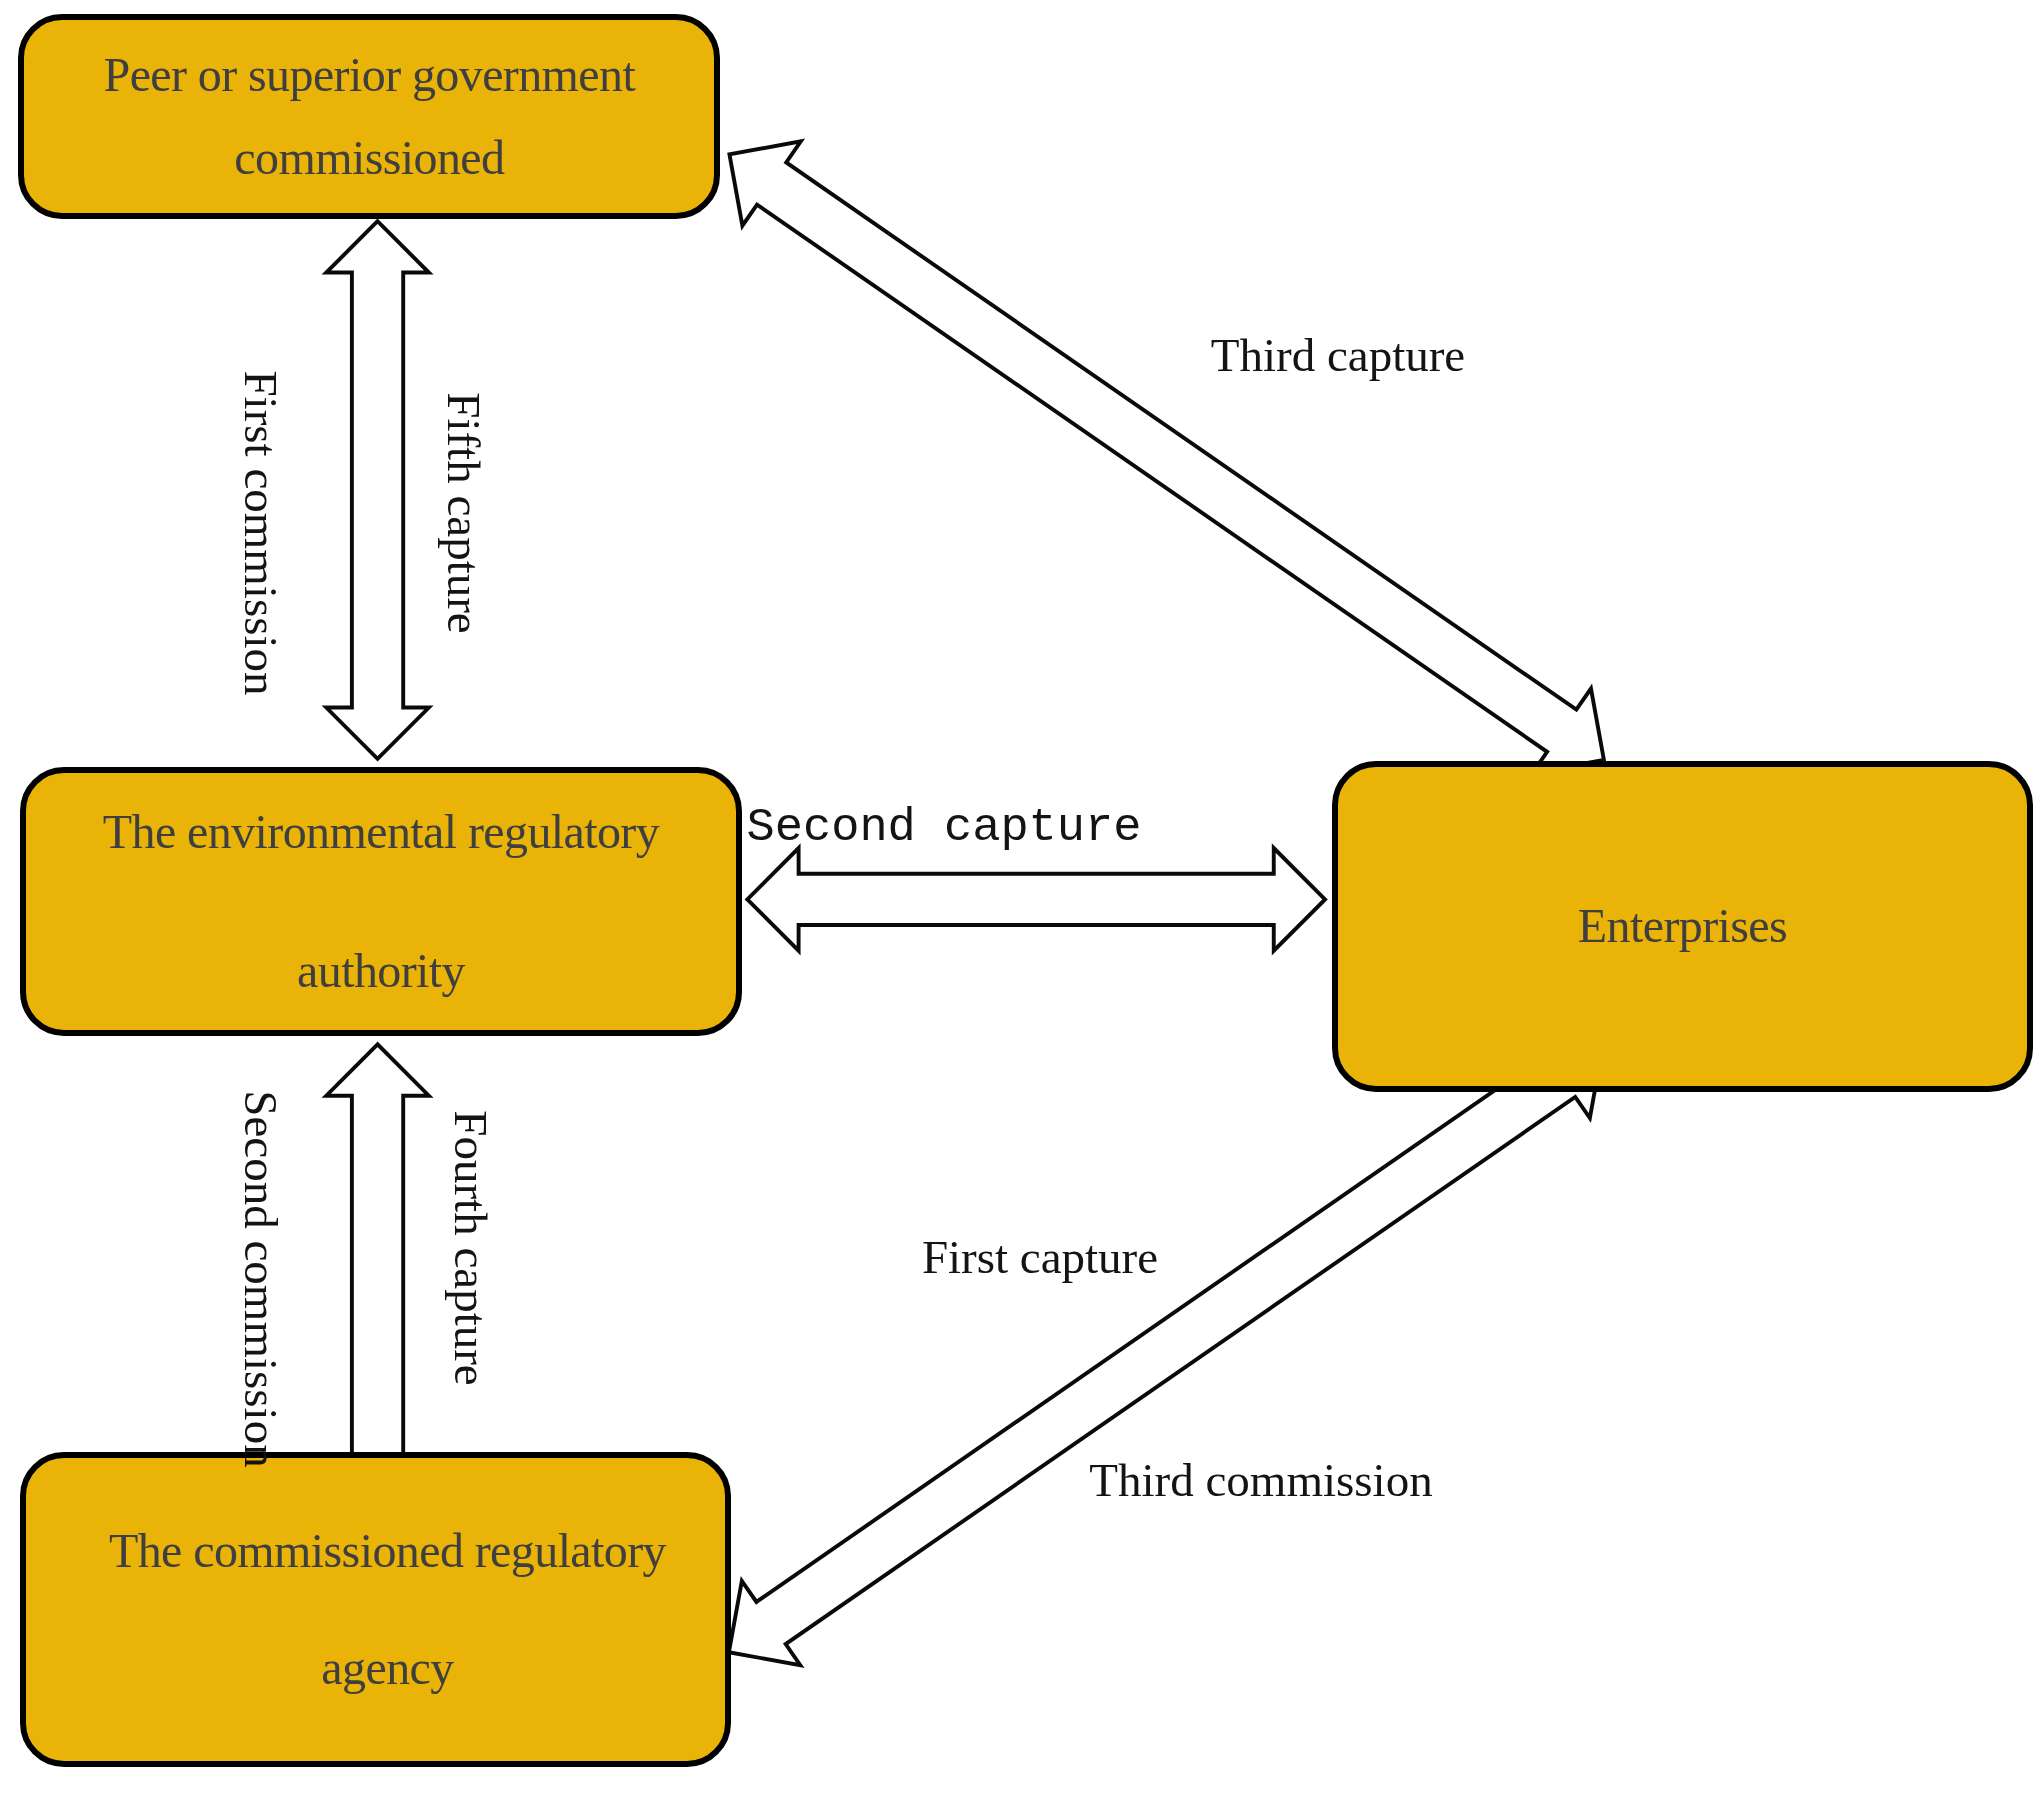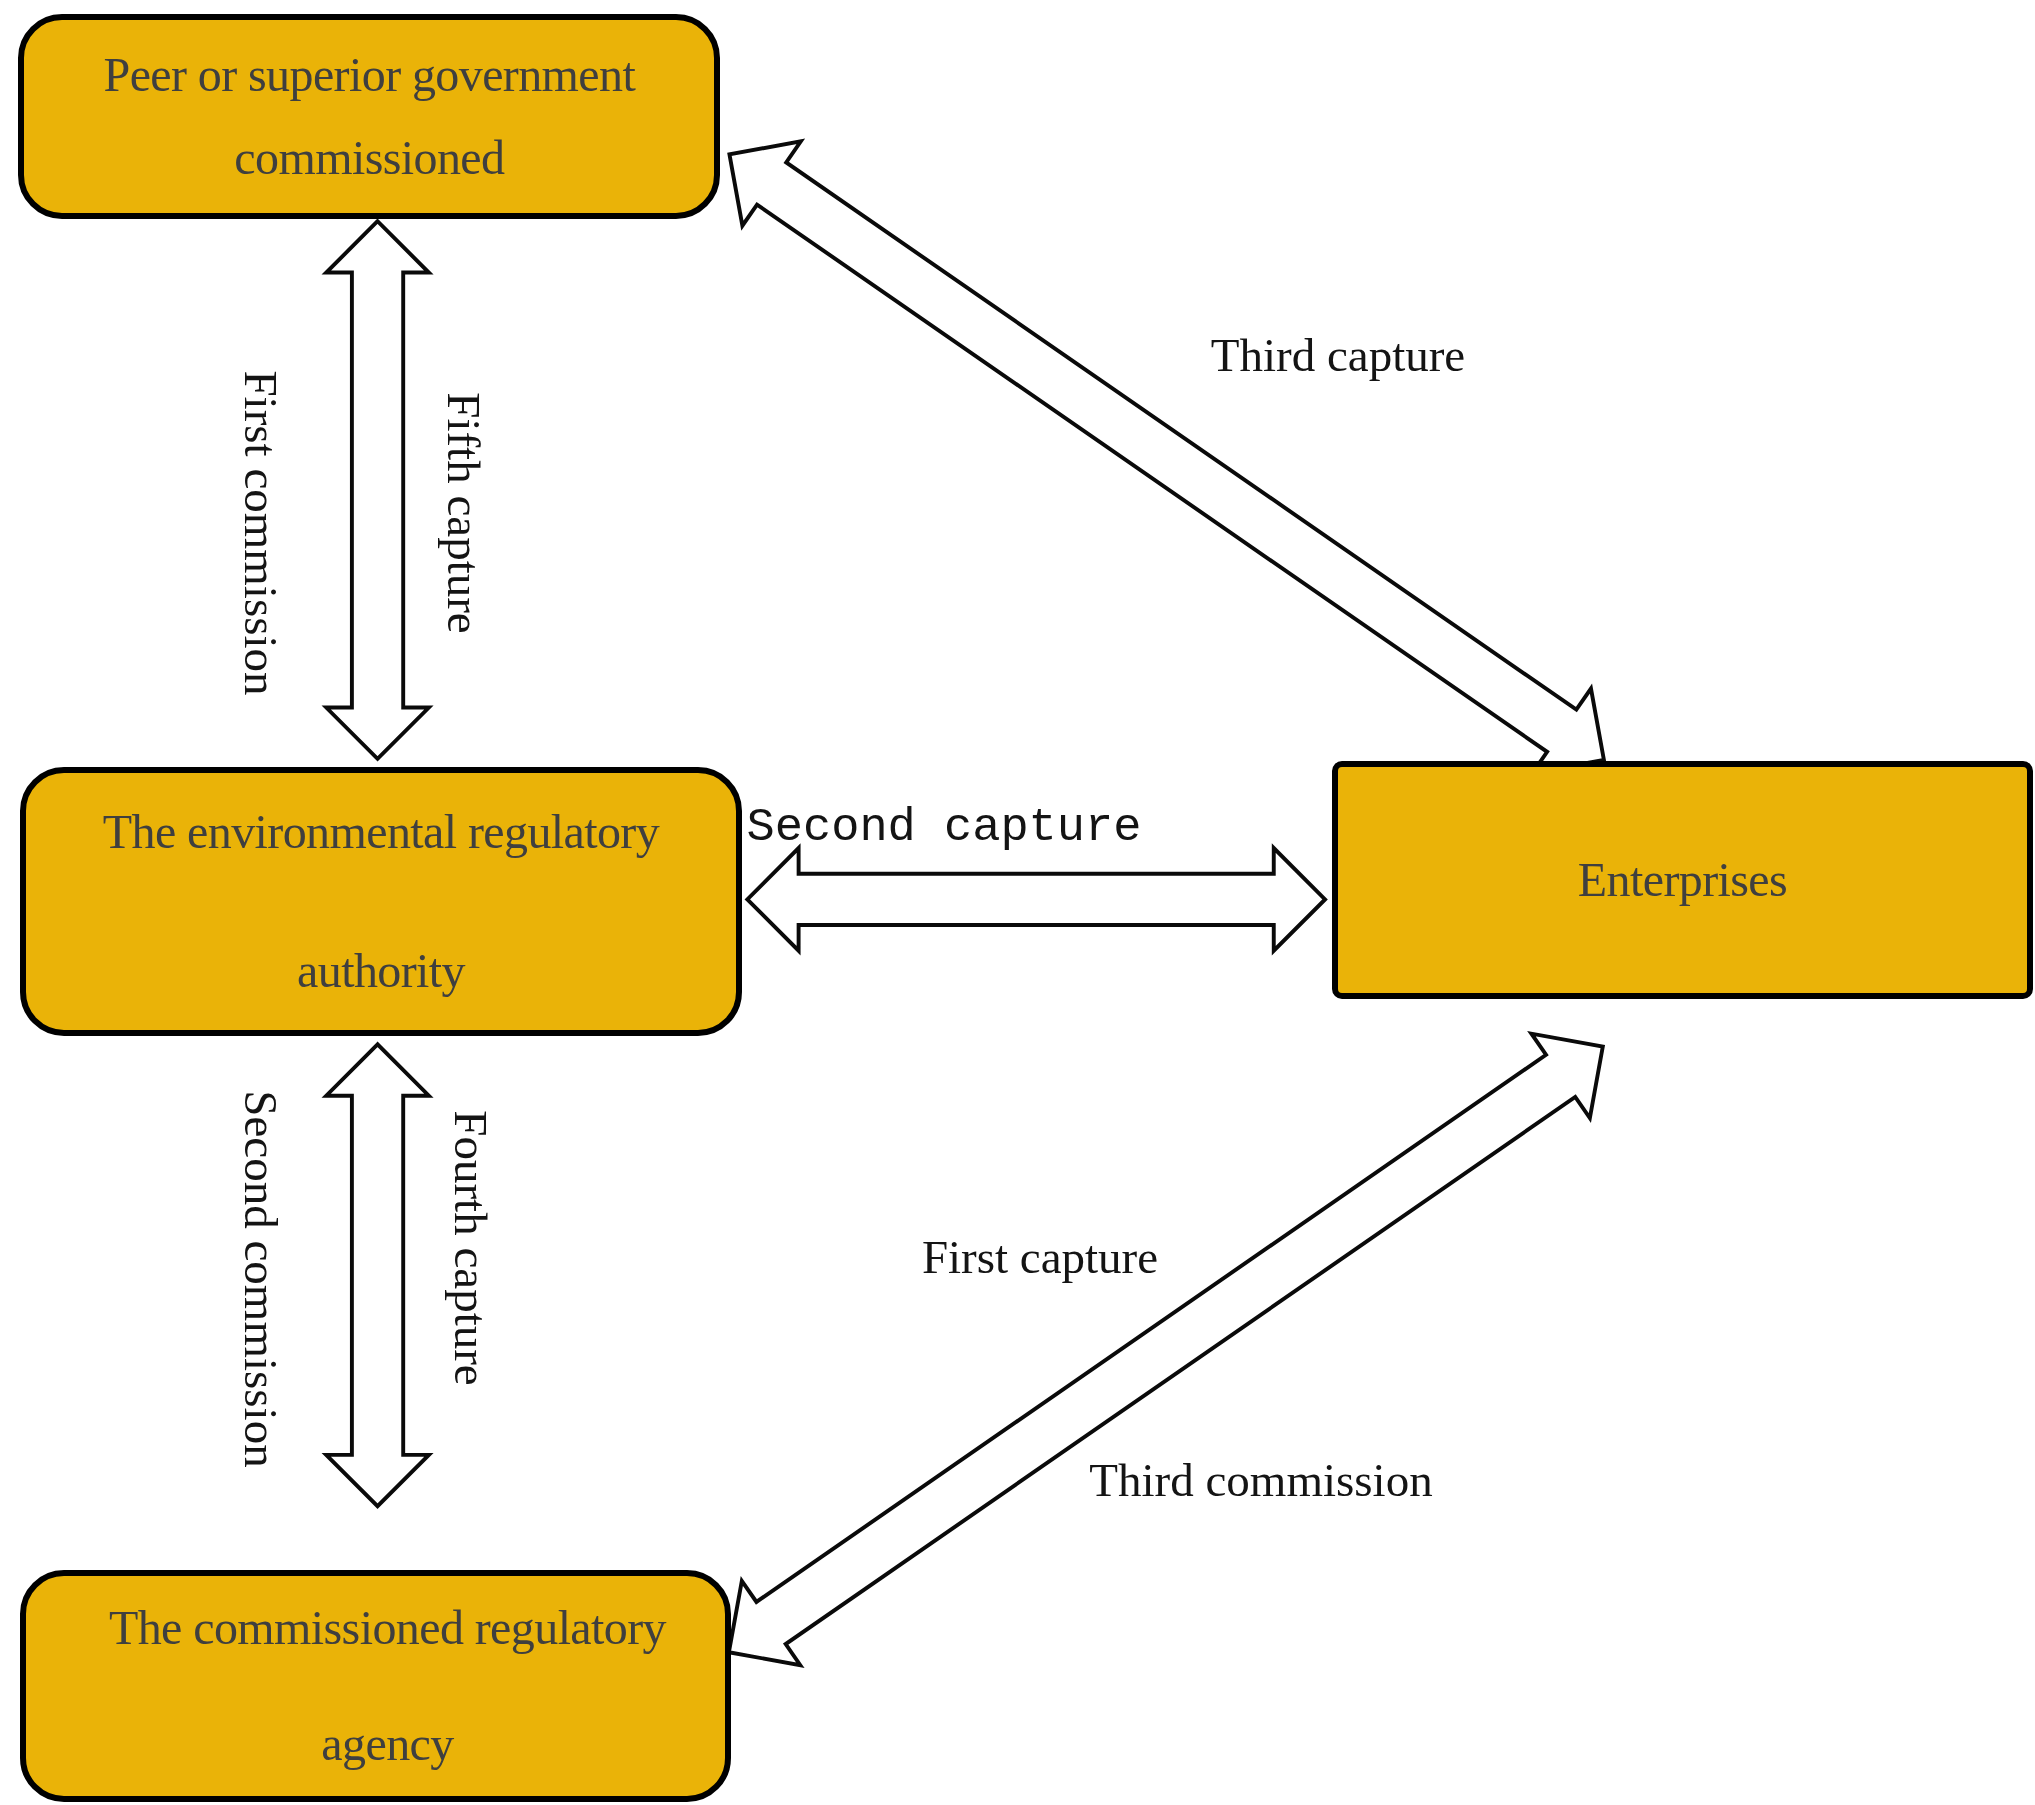--- a/index.html
+++ b/index.html
@@ -28,22 +28,22 @@
     justify-content: center;
     text-align: center;
     color: var(--box-text, #3f3f3f);
     font-size: 48px;
     line-height: 1.05;
     letter-spacing: -0.6px;
   }
   .node .bline { white-space: nowrap; }
   #node-peer        { left: 18.4px;   top: 14px;   width: 702px; height: 205px; row-gap: 32px;  }
   #node-authority   { left: 20px;   top: 767px; width: 722px; height: 269px; row-gap: 88px;  }
-  #node-agency      { left: 20px;   top: 1570px; width: 711px; height: 232px; row-gap: 66px; padding-left: 24px; }
-  #node-enterprises { left: 1332px; top: 761px; width: 701px; height: 238px; border-radius: 10px; }
+  #node-agency      { left: 20px;   top: 1452px; width: 711px; height: 315px; row-gap: 66px; padding-left: 24px; }
+  #node-enterprises { left: 1332px; top: 761px; width: 701px; height: 331px; }
   .edge-label {
     position: absolute;
     white-space: nowrap;
     color: var(--label-text, #141414);
     font-size: 47px;
     line-height: 1;
     transform: translate(-50%, -50%);
   }
   .edge-label.v {
     transform: translate(-50%, -50%) rotate(90deg);

